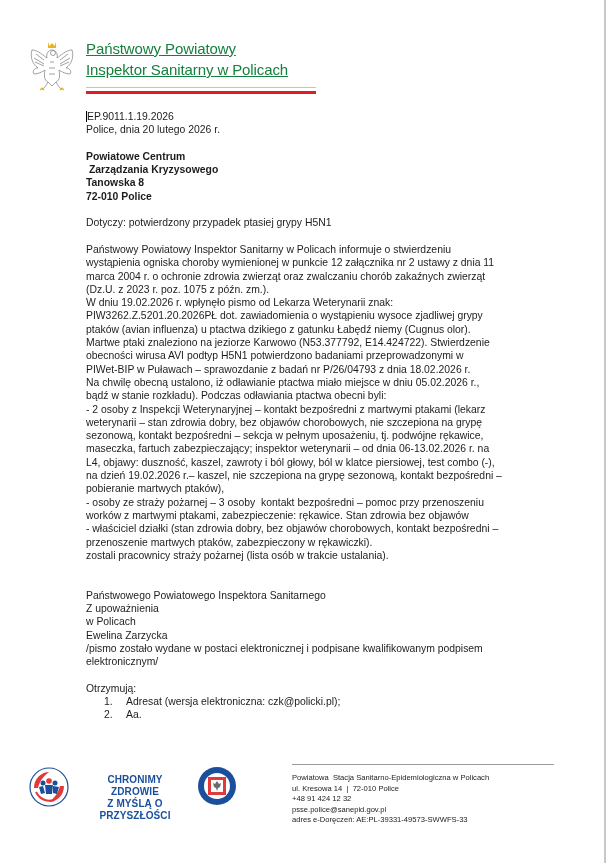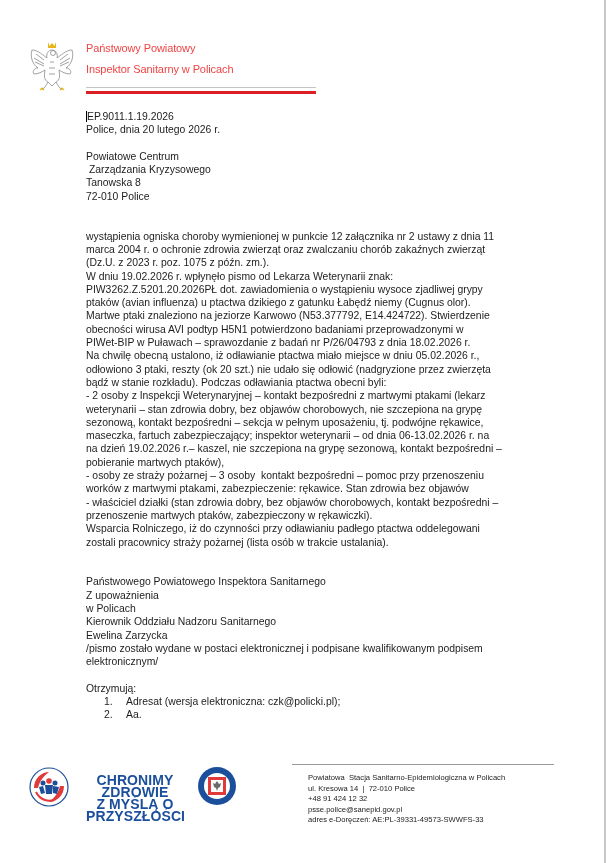--- a/index.html
+++ b/index.html
@@ -1,36 +1,36 @@
 <!DOCTYPE html>
 <html><head>
 <meta charset="utf-8">
 <style>
   html, body { margin: 0; padding: 0; background: #ffffff; }
   body { width: 606px; height: 863px; position: relative; overflow: hidden; font-family: "Liberation Sans", sans-serif; color: #1a1a1a; }
   .page { position: absolute; left: 0; top: 0; width: 604px; height: 863px; background: #fff; border-right: 2px solid #c8c8c8; }
   .header { position: absolute; left: 26px; top: 36px; }
   .eagle { position: absolute; left: 0; top: 0; width: 52px; height: 56px; }
-  .org-title { position: absolute; left: 60px; top: 2px; font-size: 11px; line-height: 21px; color: #ef4444; white-space: nowrap; letter-spacing: -0.1px; }
+  .org-title { position: absolute; left: 60px; top: 2px; font-size: 15px; line-height: 21px; color: #15803d; white-space: nowrap; letter-spacing: -0.1px; text-decoration: underline; }
   .rule-gray { position: absolute; left: 86px; top: 87px; width: 230px; height: 1px; background: #c4c4c4; }
   .rule-red { position: absolute; left: 86px; top: 91px; width: 230px; height: 3px; background: #dc1f26; }
   .body { position: absolute; left: 86px; top: 110px; width: 460px; font-size: 10.4px; line-height: 13.3px; color: #1c1c1c; }
   .body p { margin: 0; }
   .gap { height: 13.3px; }
-  .bold { font-weight: normal; }
+  .bold { font-weight: bold; }
   .cursor { border-left: 1px solid #000; margin-right: 0; }
   ol.recipients { margin: 0; padding-left: 0; list-style: none; }
   ol.recipients li { padding-left: 18px; position: relative; }
   ol.recipients li .num { display: inline-block; width: 22px; }
   .footer { position: absolute; left: 0; top: 760px; width: 604px; height: 70px; }
   .logo-left { position: absolute; left: 28px; top: 6px; width: 42px; height: 42px; }
-  .slogan { position: absolute; left: 86px; top: 14px; font-size: 14px; line-height: 12px; font-weight: bold; color: #1b4f9c; text-align: center; width: 98px; letter-spacing: 0.1px; }
+  .slogan { position: absolute; left: 86px; top: 14px; font-size: 10px; line-height: 12px; font-weight: bold; color: #1b4f9c; text-align: center; width: 98px; letter-spacing: 0.1px; }
   .logo-right { position: absolute; left: 197px; top: 6px; width: 40px; height: 40px; }
   .contact-rule { position: absolute; left: 292px; top: 4px; width: 262px; height: 1px; background: #9a9a9a; }
-  .contact { position: absolute; left: 292px; top: 13px; font-size: 7.6px; line-height: 10.5px; color: #222; white-space: nowrap; margin-left: 16px; }
+  .contact { position: absolute; left: 292px; top: 13px; font-size: 7.6px; line-height: 10.5px; color: #222; white-space: nowrap; }
 </style>
 </head>
 <body>
 
 <div class="page">
 
   <div class="header">
     <svg class="eagle" viewBox="0 0 52 56">
       <g fill="none" stroke="#8a8a8a" stroke-width="0.8">
         <path d="M26 14 C22 14 20 18 21 22 C18 20 12 14 6 14 C4 20 6 28 12 32 C8 32 6 36 8 38 C12 38 16 36 19 34 C18 40 18 44 22 46 C20 50 18 52 16 54 M26 14 C30 14 32 18 31 22 C34 20 40 14 46 14 C48 20 46 28 40 32 C44 32 46 36 44 38 C40 38 36 36 33 34 C34 40 34 44 30 46 C32 50 34 52 36 54"></path>
@@ -51,54 +51,54 @@
 
   <div class="body">
     <p><span class="cursor"></span><span>EP.9011.1.19.2026</span></p>
     <p>Police, dnia 20 lutego 2026 r.</p>
     <div class="gap"></div>
     <p class="bold">Powiatowe Centrum</p>
     <p class="bold" style="white-space:pre"> Zarządzania Kryzysowego</p>
     <p class="bold">Tanowska 8</p>
     <p class="bold">72-010 Police</p>
     <div class="gap"></div>
+    <p>Dotyczy: potwierdzony przypadek ptasiej grypy H5N1</p>
     <div class="gap"></div>
     <div>
+      <p>Państwowy Powiatowy Inspektor Sanitarny w Policach informuje o stwierdzeniu</p>
       <p>wystąpienia ogniska choroby wymienionej w punkcie 12 załącznika nr 2 ustawy z dnia 11</p>
       <p>marca 2004 r. o ochronie zdrowia zwierząt oraz zwalczaniu chorób zakaźnych zwierząt</p>
       <p>(Dz.U. z 2023 r. poz. 1075 z późn. zm.).</p>
       <p>W dniu 19.02.2026 r. wpłynęło pismo od Lekarza Weterynarii znak:</p>
       <p>PIW3262.Z.5201.20.2026PŁ dot. zawiadomienia o wystąpieniu wysoce zjadliwej grypy</p>
       <p>ptaków (avian influenza) u ptactwa dzikiego z gatunku Łabędź niemy (Cugnus olor).</p>
       <p>Martwe ptaki znaleziono na jeziorze Karwowo (N53.377792, E14.424722). Stwierdzenie</p>
       <p>obecności wirusa AVI podtyp H5N1 potwierdzono badaniami przeprowadzonymi w</p>
       <p>PIWet-BIP w Puławach – sprawozdanie z badań nr P/26/04793 z dnia 18.02.2026 r.</p>
       <p>Na chwilę obecną ustalono, iż odławianie ptactwa miało miejsce w dniu 05.02.2026 r.,</p>
-      <p>odłowiono 3 ptaki, reszty (ok 20 szt.) nie udało się odłowić (nadgryzione przez zwierzęta</p>
       <p>bądź w stanie rozkładu). Podczas odławiania ptactwa obecni byli:</p>
       <p>- 2 osoby z Inspekcji Weterynaryjnej – kontakt bezpośredni z martwymi ptakami (lekarz</p>
       <p>weterynarii – stan zdrowia dobry, bez objawów chorobowych, nie szczepiona na grypę</p>
       <p>sezonową, kontakt bezpośredni – sekcja w pełnym uposażeniu, tj. podwójne rękawice,</p>
       <p>maseczka, fartuch zabezpieczający; inspektor weterynarii – od dnia 06-13.02.2026 r. na</p>
+      <p>L4, objawy: duszność, kaszel, zawroty i ból głowy, ból w klatce piersiowej, test combo (-),</p>
       <p>na dzień 19.02.2026 r.– kaszel, nie szczepiona na grypę sezonową, kontakt bezpośredni –</p>
       <p>pobieranie martwych ptaków),</p>
       <p style="white-space:pre">- osoby ze straży pożarnej – 3 osoby  kontakt bezpośredni – pomoc przy przenoszeniu</p>
       <p>worków z martwymi ptakami, zabezpieczenie: rękawice. Stan zdrowia bez objawów</p>
       <p>- właściciel działki (stan zdrowia dobry, bez objawów chorobowych, kontakt bezpośredni –</p>
       <p>przenoszenie martwych ptaków, zabezpieczony w rękawiczki).</p>
-      <p>Wsparcia Rolniczego, iż do czynności przy odławianiu padłego ptactwa oddelegowani</p>
       <p>zostali pracownicy straży pożarnej (lista osób w trakcie ustalania).</p>
     </div>
     <div class="gap"></div>
     <div class="gap"></div>
     <div>
       <p>Państwowego Powiatowego Inspektora Sanitarnego</p>
       <p>Z upoważnienia</p>
       <p>w Policach</p>
-      <p>Kierownik Oddziału Nadzoru Sanitarnego</p>
       <p>Ewelina Zarzycka</p>
       <p>/pismo zostało wydane w postaci elektronicznej i podpisane kwalifikowanym podpisem</p>
       <p>elektronicznym/</p>
     </div>
     <div class="gap"></div>
     <p>Otrzymują:</p>
     <ol class="recipients">
       <li><span class="num">1.</span><span>Adresat (wersja elektroniczna: czk@policki.pl);</span></li>
       <li><span class="num">2.</span><span>Aa.</span></li>
     </ol>

